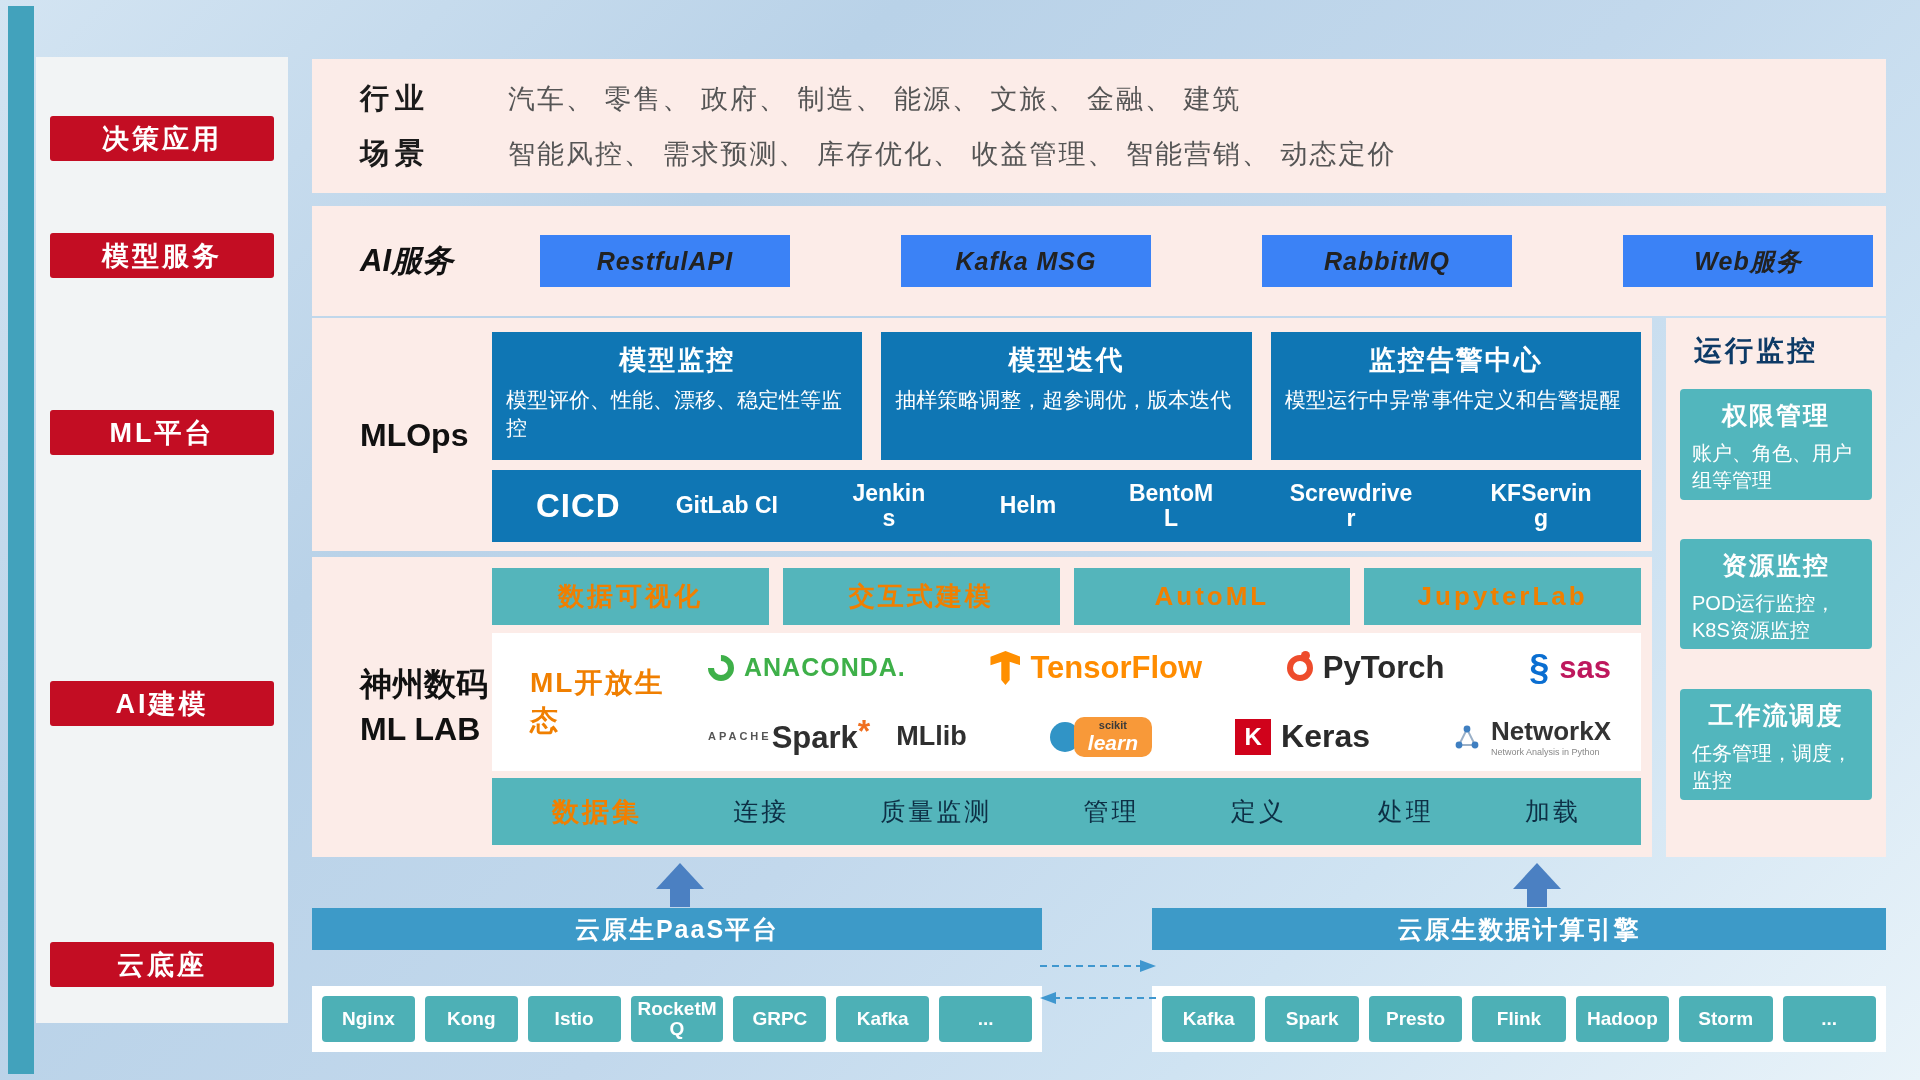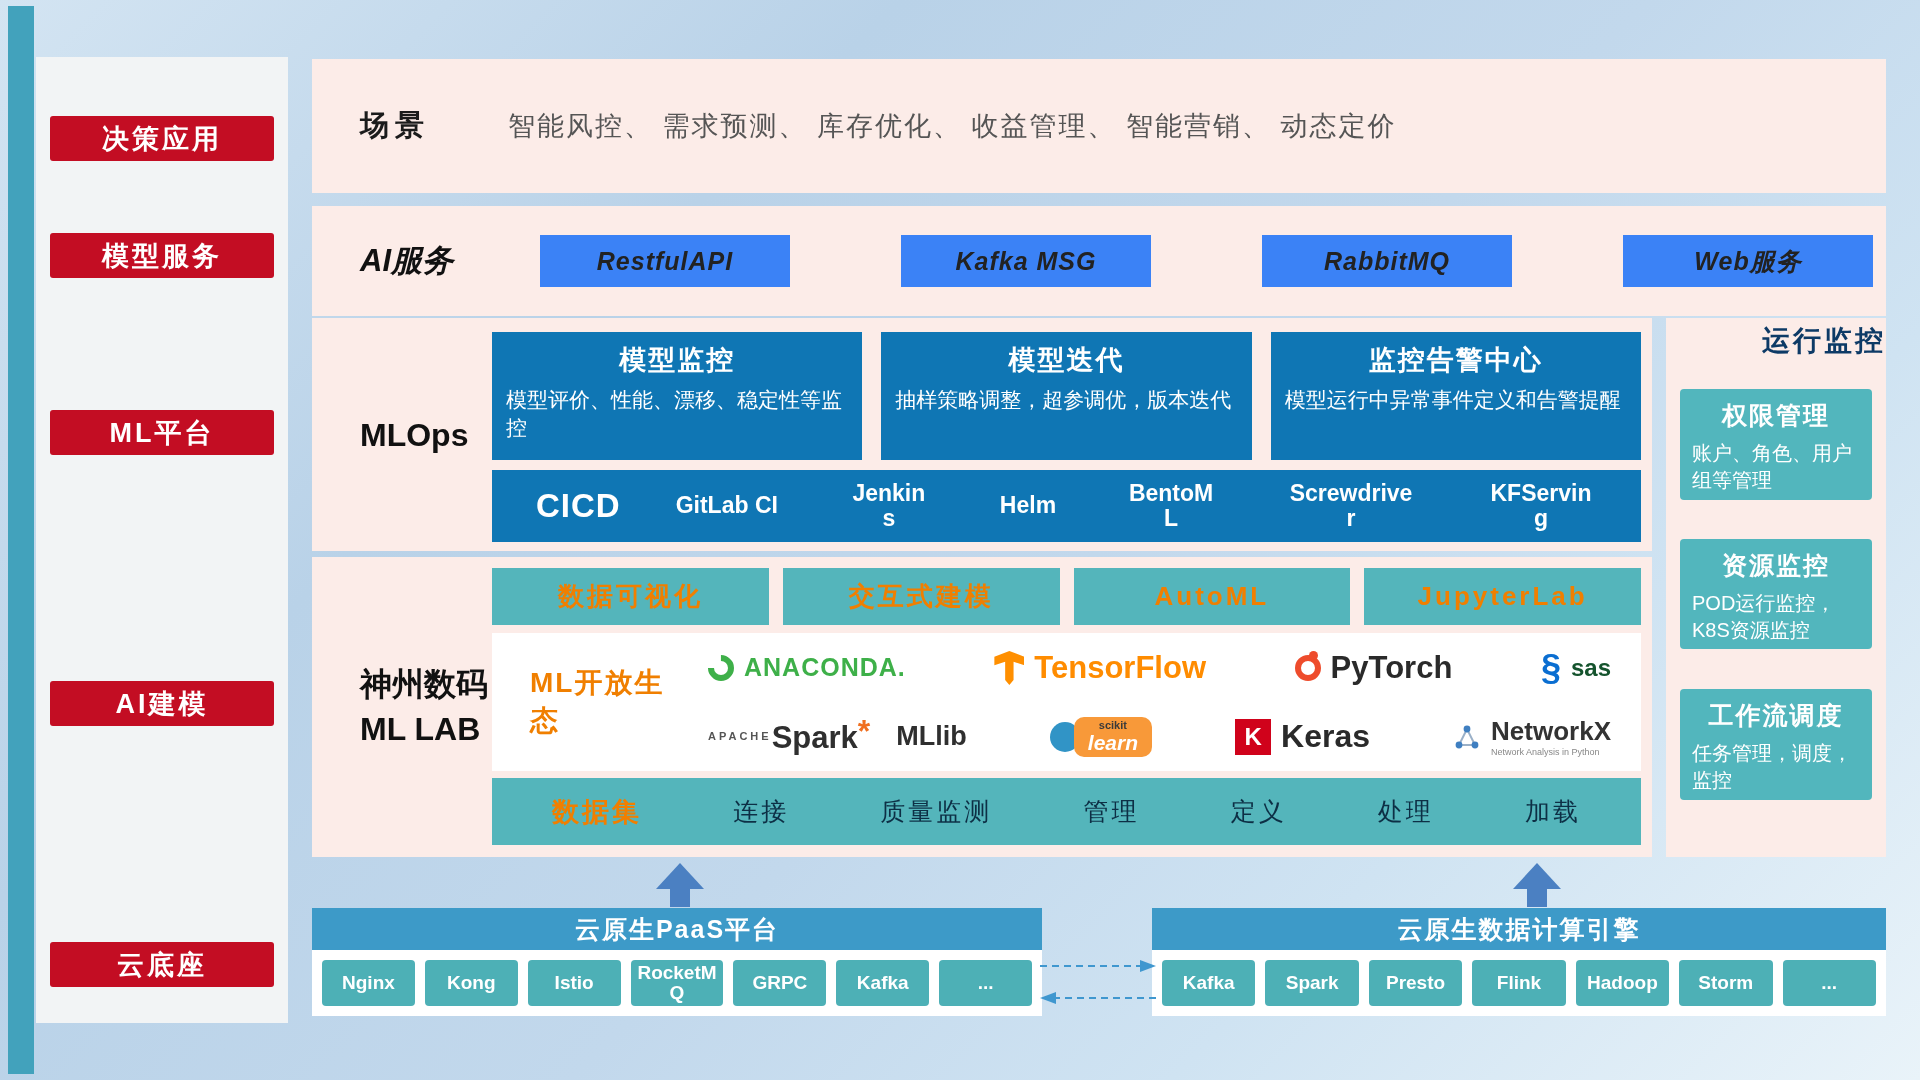--- a/index.html
+++ b/index.html
@@ -39,21 +39,21 @@
   .mlops-card .d { font-size:21px; line-height:1.35; }
   .cicd-bar { position:absolute; left:180px; top:152px; width:1149px; height:72px; background:#0f76b4; color:#fff;
     display:flex; align-items:center; padding:0 44px; }
   .cicd-label { font-size:33px; font-weight:bold; margin-right:55px; letter-spacing:1px; }
   .cicd-tools { flex:1; display:flex; justify-content:space-between; align-items:center; }
   .cicd-tool { font-size:23px; font-weight:bold; text-align:center; line-height:1.1; word-break:break-all; }
   .ct1 { width:84px; } .ct3 { width:92px; } .ct4 { width:130px; } .ct5 { width:112px; }
 
   
   .monitor { left:1666px; top:318px; width:220px; height:539px; }
-  .mon-title { text-align:right; font-size:28px; font-weight:bold; color:#0d3a66; margin-top:4px; letter-spacing:3px; }
+  .mon-title { text-align:left; font-size:28px; font-weight:bold; color:#0d3a66; margin-top:14px; letter-spacing:3px;padding-left:28px; }
   .mon-card { position:absolute; left:14px; width:192px; background:#52b6bd; border-radius:4px; color:#fff; padding:10px 12px; }
   .mc0 { top:71px; height:111px; } .mc1 { top:221px; height:110px; } .mc2 { top:371px; height:111px; }
   .mon-card .t { text-align:center; font-size:25px; font-weight:bold; margin-bottom:8px; letter-spacing:2px; }
   .mon-card .d { font-size:20px; line-height:1.35; }
 
   
   .sec-mllab { left:312px; top:557px; width:1340px; height:300px; }
   .lab-label { position:absolute; left:48px; top:50%; transform:translateY(-50%); font-size:32px; font-weight:bold;
     color:#111; line-height:1.4; }
   .lab-tools { position:absolute; left:180px; top:11px; width:1149px; height:57px; display:flex; gap:14px; }
@@ -68,21 +68,21 @@
   .ana-ring { display:inline-block; width:26px; height:26px; border:6px solid #3eb049; border-left-color:transparent;
     border-radius:50%; transform:rotate(45deg); }
   .ana-text { color:#3eb049; font-size:25px; letter-spacing:1px; }
   .tf-mark { display:inline-block; width:30px; height:34px; background:#ff8f00;
     clip-path:polygon(50% 0,100% 17%,100% 42%,64% 32%,64% 86%,50% 100%,36% 86%,36% 32%,0 42%,0 17%); }
   .tf-text { color:#ff8c00; font-size:31px; }
   .torch-ring { position:relative; display:inline-block; width:26px; height:26px; border:6px solid #ee4c2c; border-radius:50%; }
   .torch-ring::after { content:""; position:absolute; top:-10px; right:-3px; width:9px; height:9px; border-radius:50%; background:#ee4c2c; }
   .torch-text { color:#2a2a2a; font-size:31px; }
   .sas-mark { color:#0a6ed1; font-size:36px; font-weight:bold; font-style:normal; }
-  .sas-text { color:#14532d; font-size:24px; }
+  .sas-text { color:#be185d; font-size:31px; }
   .spark-stack { display:flex; align-items:center; line-height:1; }
   .spark-stack small { font-size:11px; letter-spacing:3px; color:#555; font-weight:bold; }
   .spark-text { font-size:31px; color:#2f2f2f; font-weight:bold; }
   .spark-star { color:#f06f1f; font-style:normal; font-size:32px; position:relative; top:-6px; }
   .mllib-text { font-size:27px; color:#2f2f2f; margin-left:16px; }
   .sk-circle { display:inline-block; width:30px; height:30px; background:#3194c6; border-radius:50%; margin-right:-16px; }
   .sk-rect { display:inline-flex; flex-direction:column; align-items:center; background:#f89939; border-radius:10px;
     padding:3px 14px; line-height:1.05; }
   .sk-rect small { font-size:11px; color:#3a3a3a; font-weight:bold; }
   .sk-rect b { font-size:21px; color:#fff; font-style:italic; }
@@ -100,21 +100,21 @@
   
   .up-arrow { position:absolute; width:48px; height:44px; }
   .up-arrow .head { width:0; height:0; border-left:24px solid transparent; border-right:24px solid transparent;
     border-bottom:26px solid #4b80c2; }
   .up-arrow .stem { width:20px; height:18px; background:#4b80c2; margin:0 auto; }
   .plat-group { position:absolute; top:908px; }
   .pg-left { left:312px; width:730px; }
   .pg-right { left:1152px; width:734px; }
   .plat-header { height:42px; background:#3d9ac8; color:#fff; font-size:25px; font-weight:bold;
     display:flex; align-items:center; justify-content:center; letter-spacing:2px; }
-  .plat-chips { height:66px; background:#fff; display:flex; align-items:center; gap:10px; padding:0 10px; }
+  .plat-chips { height:66px; background:#fff; display:flex; align-items:center; gap:10px; padding:0 10px;margin-top:36px; }
   .chip { flex:1; height:46px; background:#4db0b6; border-radius:4px; color:#fff; font-size:19px; font-weight:bold;
     display:flex; align-items:center; justify-content:center; text-align:center; line-height:1.05;
     word-break:break-all; padding:0 4px; }
   .dash-arrows { position:absolute; left:1036px; top:944px; }
 </style>
 </head>
 <body>
 
 <div class="canvas">
 
@@ -122,20 +122,24 @@
 
   <div class="sidebar">
     <div class="side-btn" style="top:59px">决策应用</div>
     <div class="side-btn" style="top:176px">模型服务</div>
     <div class="side-btn" style="top:353px">ML平台</div>
     <div class="side-btn" style="top:624px">AI建模</div>
     <div class="side-btn" style="top:885px">云底座</div>
   </div>
 
   <section class="panel sec-industry">
+    <div class="ind-row">
+      <span class="ind-label">行业</span>
+      <span class="ind-text">汽车、 零售、 政府、 制造、 能源、 文旅、 金融、 建筑</span>
+    </div>
     <div class="ind-row">
       <span class="ind-label">场景</span>
       <span class="ind-text">智能风控、 需求预测、 库存优化、 收益管理、 智能营销、 动态定价</span>
     </div>
   </section>
 
   <section class="panel sec-aiservice">
     <span class="svc-label">AI服务</span>
     <div class="svc-btns">
       <div class="svc-btn">RestfulAPI</div>

